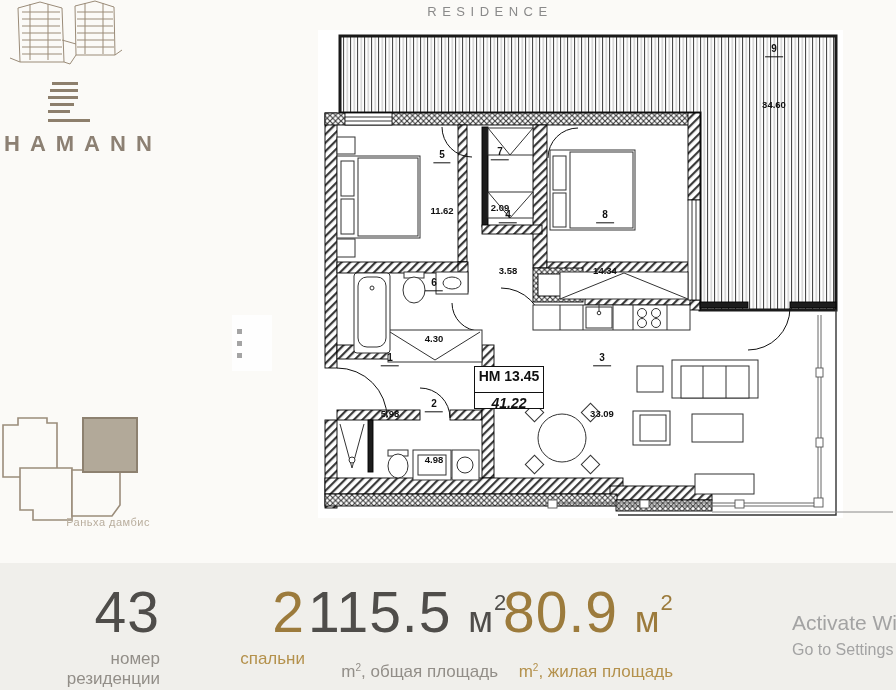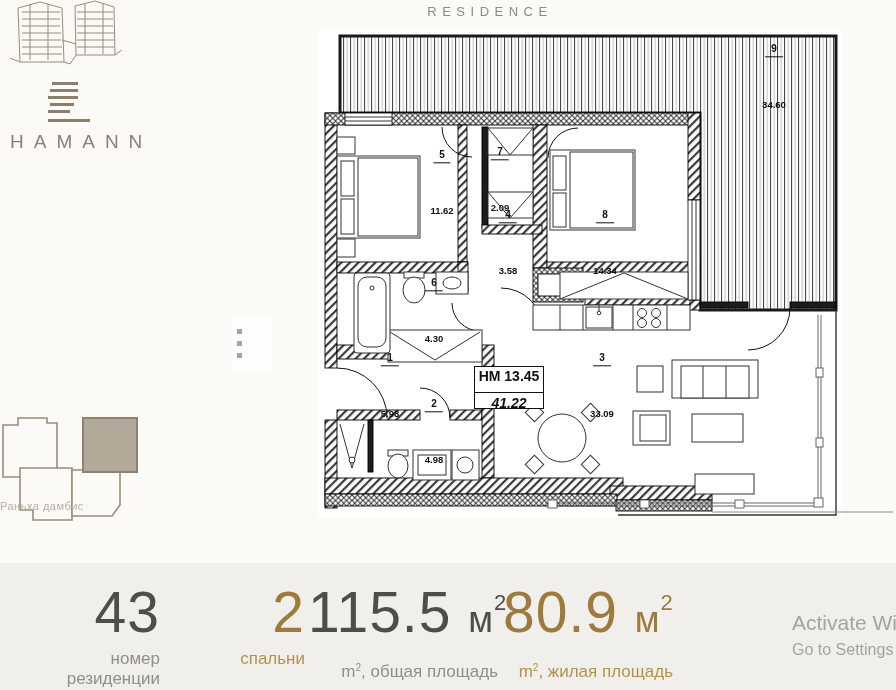--- a/index.html
+++ b/index.html
@@ -5,22 +5,22 @@
   html,body{margin:0;padding:0;}
   body{
     width:896px;height:690px;position:relative;overflow:hidden;
     background:#fbfaf7;
     font-family:"Liberation Sans", sans-serif;
   }
   
   .brand-buildings{position:absolute;left:0;top:0;width:130px;height:70px;}
   .brand-mark{position:absolute;left:44px;top:78px;width:50px;height:50px;}
   .brand-name{
-    position:absolute;left:10px;top:131px;width:180px;
-    font-size:19px;letter-spacing:10px;color:#8c8073;font-weight:400;
+    position:absolute;left:4px;top:131px;width:180px;
+    font-size:22px;letter-spacing:10px;color:#8c8073;font-weight:700;
   }
   .residence-label{
     position:absolute;left:380px;top:4px;width:220px;text-align:center;
     font-size:13px;letter-spacing:5.5px;color:#8a8a8a;
   }
   
   .plan-svg{position:absolute;left:300px;top:25px;}
   .room-label{
     position:absolute;transform:translate(-50%,-50%);
     text-align:center;font-weight:bold;color:#111;line-height:1.2;z-index:5;
@@ -36,21 +36,21 @@
   .hm-box .l1{display:block;font-size:14px;padding-top:1px;border-bottom:1.2px solid #111;padding-bottom:8px;}
   .hm-box .l2{display:block;font-size:14px;font-style:italic;padding-top:2px;}
   
   .watermark{position:absolute;left:232px;top:314px;height:58px;display:flex;align-items:center;z-index:6;pointer-events:none;}
   .wm-logo{width:40px;height:56px;background:rgba(255,255,255,.8);position:relative;}
   .wm-logo i{position:absolute;left:5px;width:5px;height:5px;background:rgba(90,90,90,.55);}
   .wm-text{font-size:44px;color:rgba(255,255,255,.55);letter-spacing:3px;padding-left:26px;white-space:nowrap;}
   
   .site-plan{position:absolute;left:0px;top:408px;width:160px;height:120px;}
   .site-caption{
-    position:absolute;left:0px;top:500px;width:150px;text-align:left;
+    position:absolute;left:0px;top:516px;width:150px;text-align:right;
     font-size:11px;color:#b9ae9e;letter-spacing:.5px;
   }
   
   .stats-bar{position:absolute;left:0;top:563px;width:896px;height:127px;background:#f0efeb;}
   .stat{position:absolute;top:20px;text-align:right;}
   .stat .val{font-size:57px;font-weight:200;line-height:58px;color:#4f4d4a;letter-spacing:1px;}
   .stat .unit{font-size:36px;font-weight:200;}
   .stat .sup{font-size:22px;font-weight:200;position:relative;top:-22px;}
   .stat .lbl{font-size:17px;color:#928e88;margin-top:8px;font-weight:300;}
   .stat .lbl .lsup{font-size:10px;position:relative;top:-6px;}

